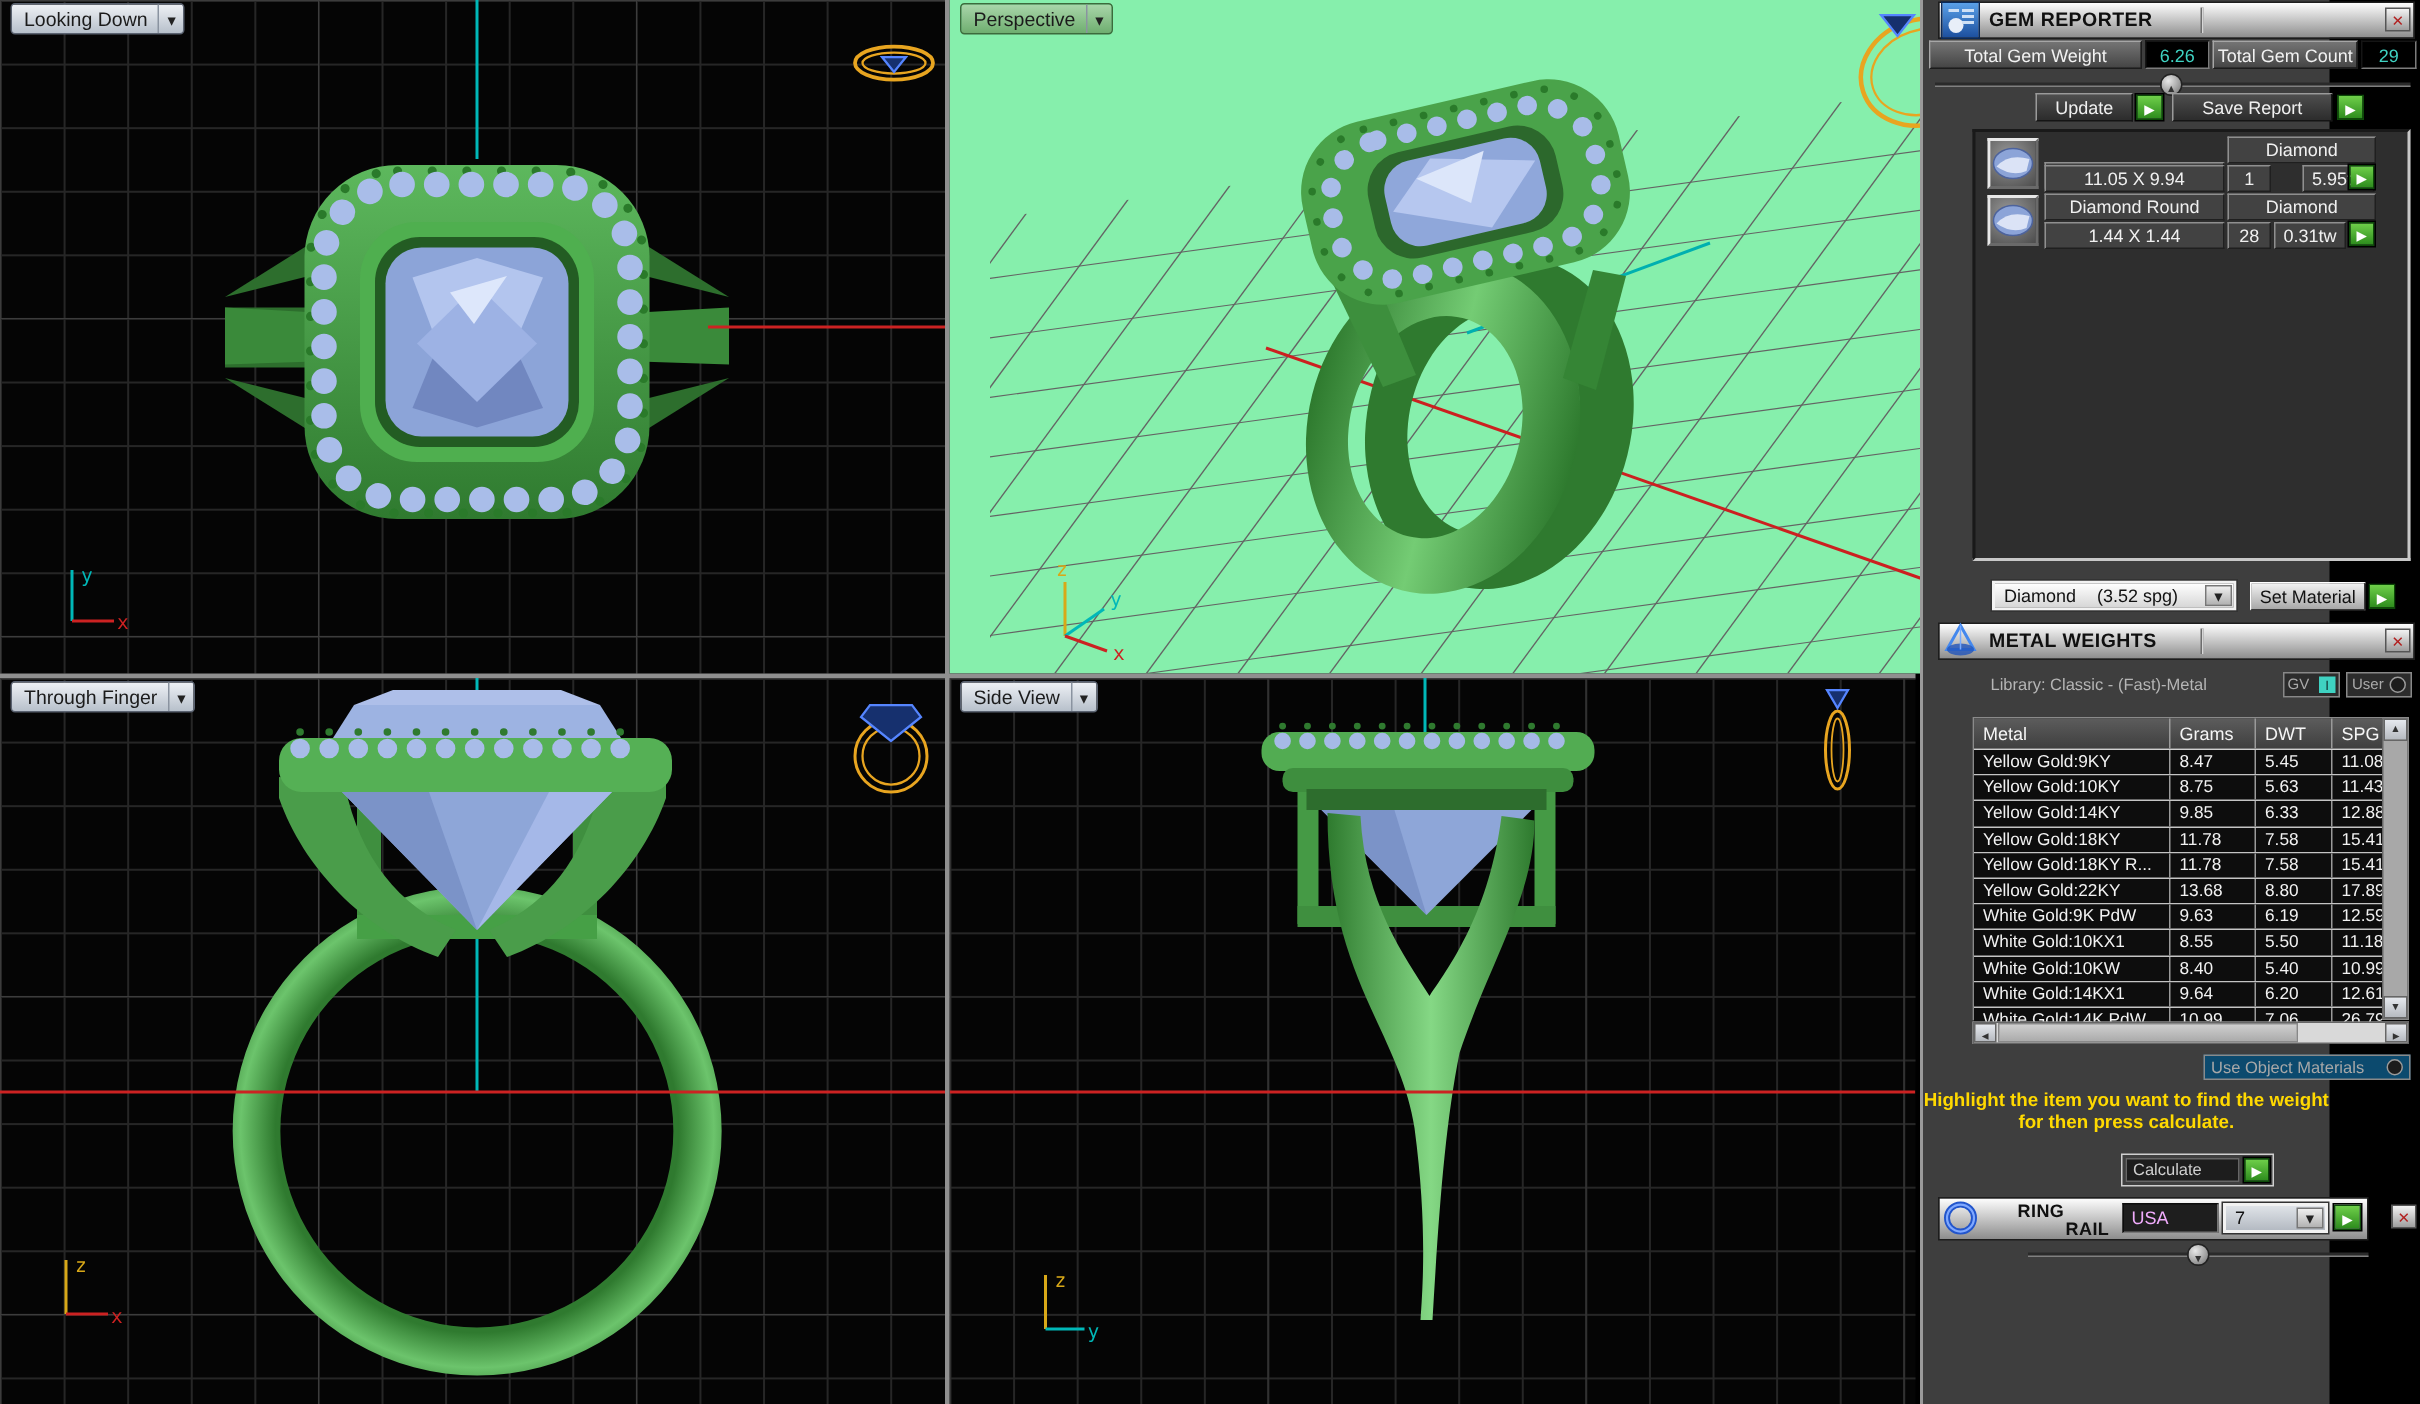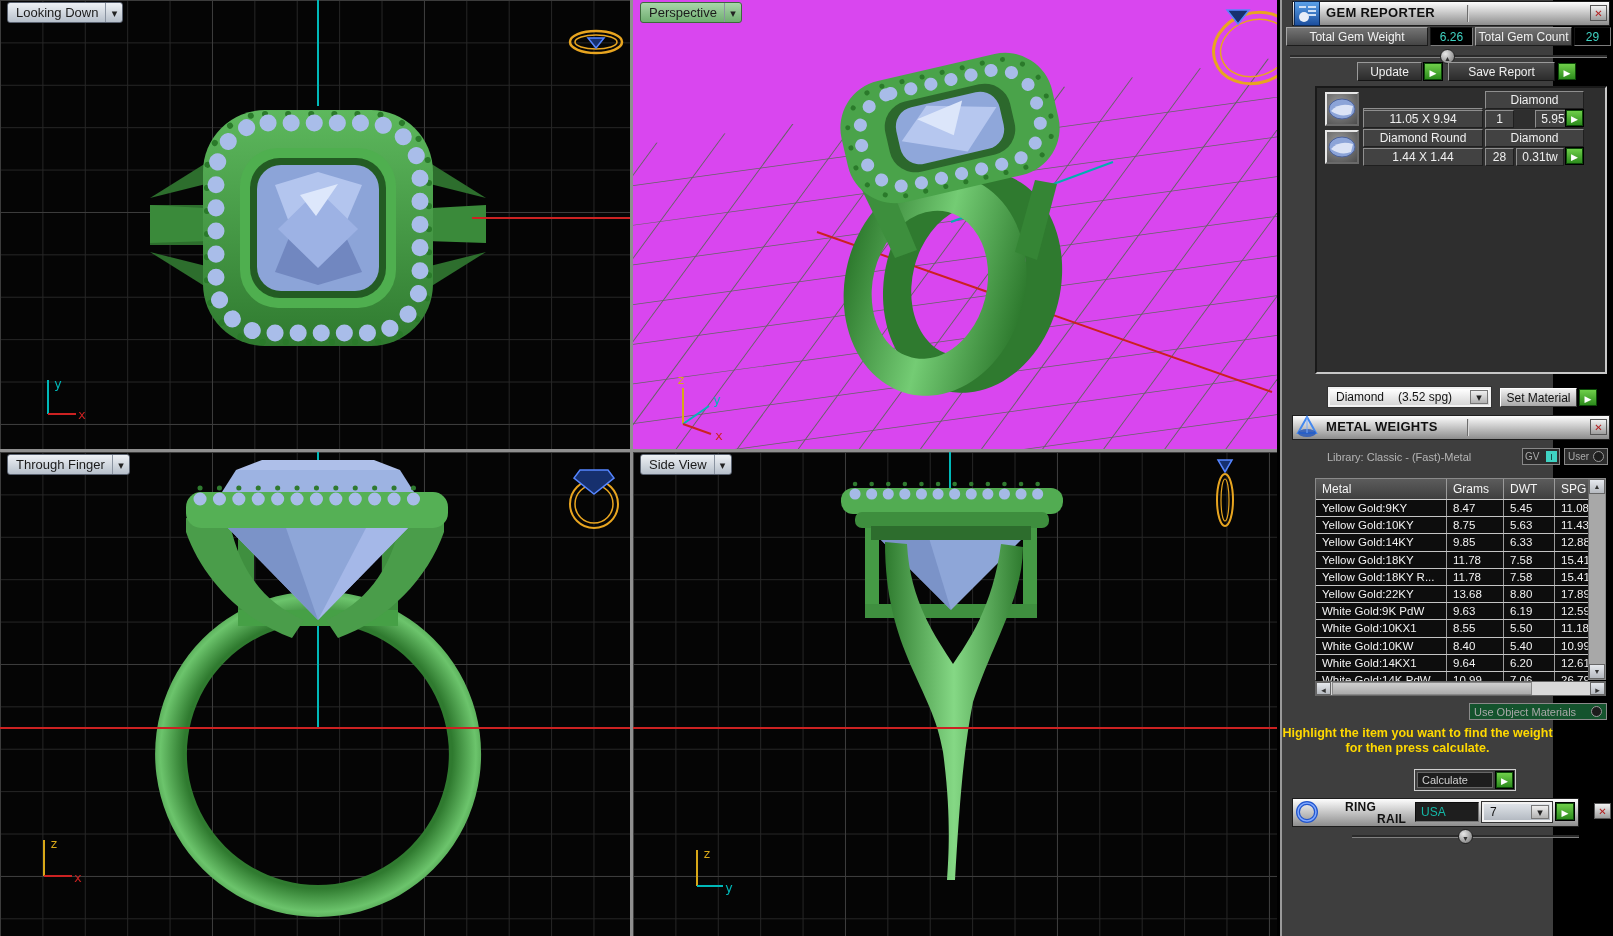--- a/index.html
+++ b/index.html
@@ -79,21 +79,21 @@
   .mt-row div{border-right:1px solid #9a9a9a;display:flex;align-items:center;padding-left:6px;box-sizing:border-box;
     white-space:nowrap;overflow:hidden;}
   .c-metal{width:131px;} .c-grams{width:57px;} .c-dwt{width:51px;} .c-spg{flex:1;border-right:none !important;}
   .vscroll{position:absolute;right:0;top:0;bottom:0;width:17px;background:#a8a8a8;border-left:1px solid #666;box-sizing:border-box;}
   .sc-btn{position:absolute;left:0;width:16px;height:15px;background:linear-gradient(#e6e9ee,#b6bac0);
     border:1px solid #666;display:flex;align-items:center;justify-content:center;box-sizing:border-box;}
   .hscroll{position:absolute;left:33px;top:681px;width:291px;height:15px;background:#d9d9d9;border:1px solid #666;box-sizing:border-box;}
   .hthumb{position:absolute;left:16px;top:0;width:200px;height:13px;background:linear-gradient(#cfcfcf,#ababab);border:1px solid #888;box-sizing:border-box;}
   .l-glyph::after{content:"◂";font-size:9px;color:#333;} .r-glyph::after{content:"▸";font-size:9px;color:#333;}
   .radio{width:9px;height:9px;border-radius:50%;border:1px solid #9a9a9a;background:#1c1c1c;}
-  .dimbox{position:absolute;background:#14532d;border:1px solid #8a8a8a;box-sizing:border-box;
+  .dimbox{position:absolute;background:#0c4a6e;border:1px solid #8a8a8a;box-sizing:border-box;
     color:#a8a8a8;font-size:11px;display:flex;align-items:center;}
   .warn{position:absolute;width:100%;text-align:center;color:#ffd900;font-weight:bold;font-size:12.5px;}
   svg text{font-family:"DejaVu Sans Mono",monospace;}
 </style>
 </head>
 <body>
 
 <div id="stage">
 
   <div class="vp gridbg" style="left:0;top:0;width:630px;height:449px;">
@@ -143,21 +143,21 @@
 
       <g>
         <line x1="48" y1="380" x2="48" y2="414" stroke="#00b8b8" stroke-width="2"></line>
         <line x1="48" y1="414" x2="76" y2="414" stroke="#cc2222" stroke-width="2"></line>
         <text x="54" y="388" fill="#00b8b8" font-size="13">y</text>
         <text x="78" y="419" fill="#cc2222" font-size="13">x</text>
       </g>
     </svg>
   </div>
 
-  <div class="vp" style="left:633px;top:0;width:644px;height:449px;background:#d946ef;">
+  <div class="vp" style="left:633px;top:0;width:644px;height:449px;background:#86efac;padding-left:27px;">
     <div class="vp-tab green">
       <span>Perspective</span>
       <span class="arrow-box">
           <span class="dd-glyph"></span>
         </span>
     </div>
     <svg width="644" height="449">
       <defs>
         <linearGradient id="gTR" x1="0" y1="0" x2="1" y2="0">
           <stop offset="0" stop-color="#2e7a2e"></stop>
@@ -574,21 +574,21 @@
 
     <div class="hdr-bar" style="top:798px;width:287px;height:29px;"></div>
     <div class="abs" style="left:13px;top:800px;width:25px;height:25px;">
       <svg width="25" height="25">
           <circle cx="12" cy="12" r="9" fill="none" stroke="#2255cc" stroke-width="4"></circle>
           <circle cx="12" cy="12" r="9" fill="none" stroke="#7fa8ff" stroke-width="1.5"></circle>
         </svg>
     </div>
     <div class="hdr-title" style="left:63px;top:800px;font-size:12px;">RING</div>
     <div class="hdr-title" style="left:95px;top:812px;font-size:12px;">RAIL</div>
-    <div class="abs" style="left:133px;top:802px;width:64px;height:20px;background:#1e1e1e;border:1px solid;border-color:#0d0d0d #777 #777 #0d0d0d;box-sizing:border-box;color:#14b8a6;display:flex;align-items:center;padding-left:5px;">USA</div>
+    <div class="abs" style="left:133px;top:802px;width:64px;height:20px;background:#1e1e1e;border:1px solid;border-color:#0d0d0d #777 #777 #0d0d0d;box-sizing:border-box;color:#f0abfc;display:flex;align-items:center;padding-left:5px;">USA</div>
     <div class="combo" style="left:200px;top:802px;width:70px;height:20px;background:linear-gradient(#dfe3e8,#b4bac2);">
       <span style="margin-left:6px;color:#111;">7</span>
       <span class="dd-btn">
           <span class="dd-glyph"></span>
         </span>
     </div>
     <div class="gbtn" style="left:274px;top:803px;">
         <span class="play-glyph"></span>
       </div>
     <div class="xbtn" style="left:312px;top:803px;">

